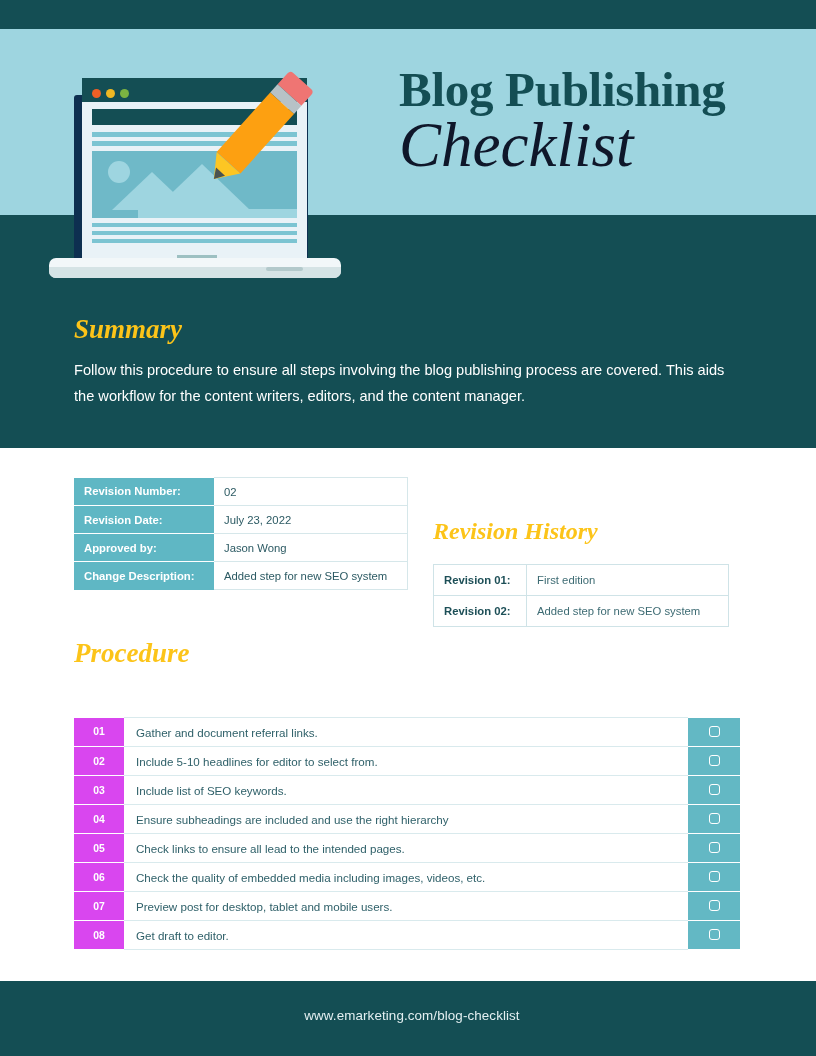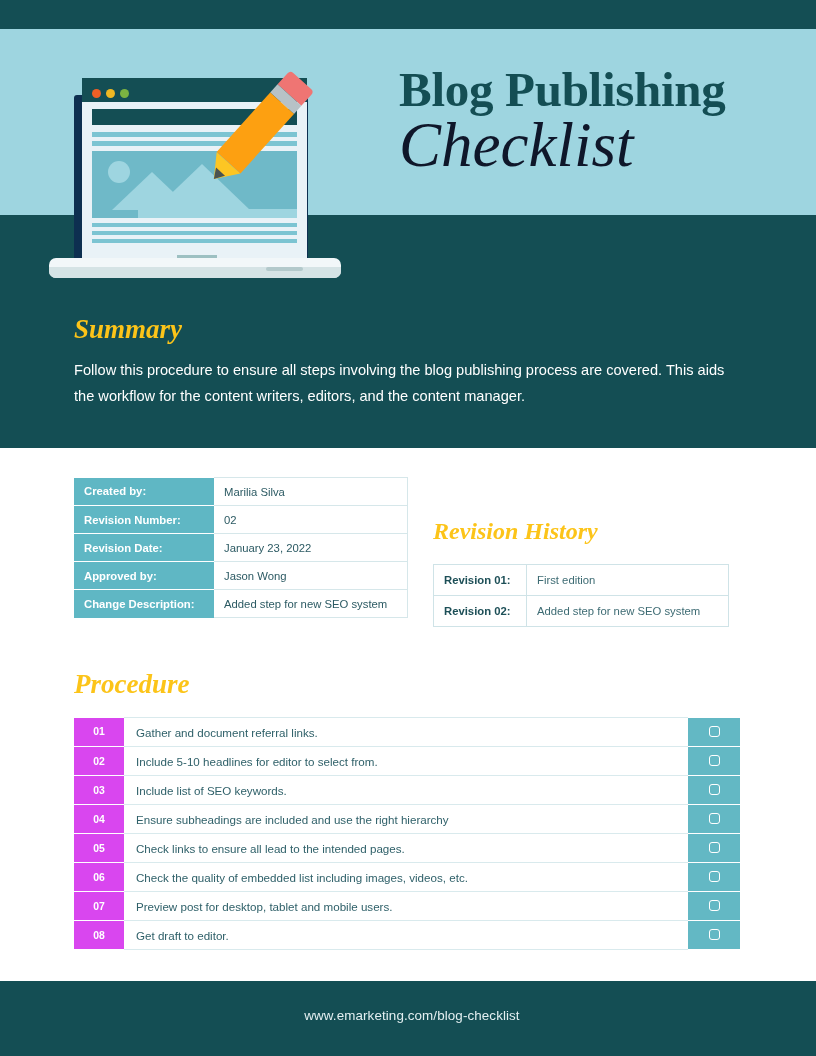--- a/index.html
+++ b/index.html
@@ -80,21 +80,21 @@
   .rev-head { position:absolute; left:433px; top:518px;
               font-family:"Liberation Serif", serif; font-weight:700; font-style:italic;
               font-size:24px; color:#fcc419; }
   .rev-table { position:absolute; left:433px; top:564px; width:296px; border-collapse:collapse; }
   .rev-table td { height:31px; font-size:11.3px; padding:0 10px; vertical-align:middle;
                   background:#ffffff; border:1px solid #cfe3e7; }
   .rev-table td.k { width:93px; color:#1d4f57; font-weight:700; }
   .rev-table td.v { color:#3d6b73; }
 
   
-  .proc-head { position:absolute; left:74px; top:669px;
+  .proc-head { position:absolute; left:74px; top:638px;
                font-family:"Liberation Serif", serif; font-weight:700; font-style:italic;
                font-size:27px; color:#fcc419; }
   .proc-table { position:absolute; left:74px; top:717px; width:666px; border-collapse:collapse; }
   .proc-table tr { height:29px; }
   .proc-table td { vertical-align:middle; }
   .proc-table td.num { width:50px; background:#d946ef; color:#ffffff;
                        font-size:10.4px; font-weight:700; text-align:center;
                        border-bottom:1px solid #ffffff; }
   .proc-table td.txt { background:#ffffff; color:#2f6069; font-size:11.6px;
                        padding-left:12px; border:1px solid #d9eaed; border-left:none; border-right:none; }
@@ -155,30 +155,26 @@
     <div class="t-line1">Blog Publishing</div>
     <div class="t-line2">Checklist</div>
   </div>
 
   <div class="sum-head">Summary</div>
   <div class="sum-body">Follow this procedure to ensure all steps involving the blog publishing process are covered. This aids the workflow for the content writers, editors, and the content manager.</div>
 
   <table class="info-table">
     <tbody>
       <tr>
-        <td class="k">Created by:</td>
-        <td class="v">Marilia Silva</td>
-      </tr>
-      <tr>
         <td class="k">Revision Number:</td>
         <td class="v">02</td>
       </tr>
       <tr>
         <td class="k">Revision Date:</td>
-        <td class="v">January 23, 2022</td>
+        <td class="v">July 23, 2022</td>
       </tr>
       <tr>
         <td class="k">Approved by:</td>
         <td class="v">Jason Wong</td>
       </tr>
       <tr>
         <td class="k">Change Description:</td>
         <td class="v">Added step for new SEO system</td>
       </tr>
     </tbody>
@@ -221,21 +217,21 @@
         <td class="txt">Ensure subheadings are included and use the right hierarchy</td>
         <td class="chk"><span class="checkbox"></span></td>
       </tr>
       <tr>
         <td class="num">05</td>
         <td class="txt">Check links to ensure all lead to the intended pages.</td>
         <td class="chk"><span class="checkbox"></span></td>
       </tr>
       <tr>
         <td class="num">06</td>
-        <td class="txt">Check the quality of embedded list including images, videos, etc.</td>
+        <td class="txt">Check the quality of embedded media including images, videos, etc.</td>
         <td class="chk"><span class="checkbox"></span></td>
       </tr>
       <tr>
         <td class="num">07</td>
         <td class="txt">Preview post for desktop, tablet and mobile users.</td>
         <td class="chk"><span class="checkbox"></span></td>
       </tr>
       <tr>
         <td class="num">08</td>
         <td class="txt">Get draft to editor.</td>

